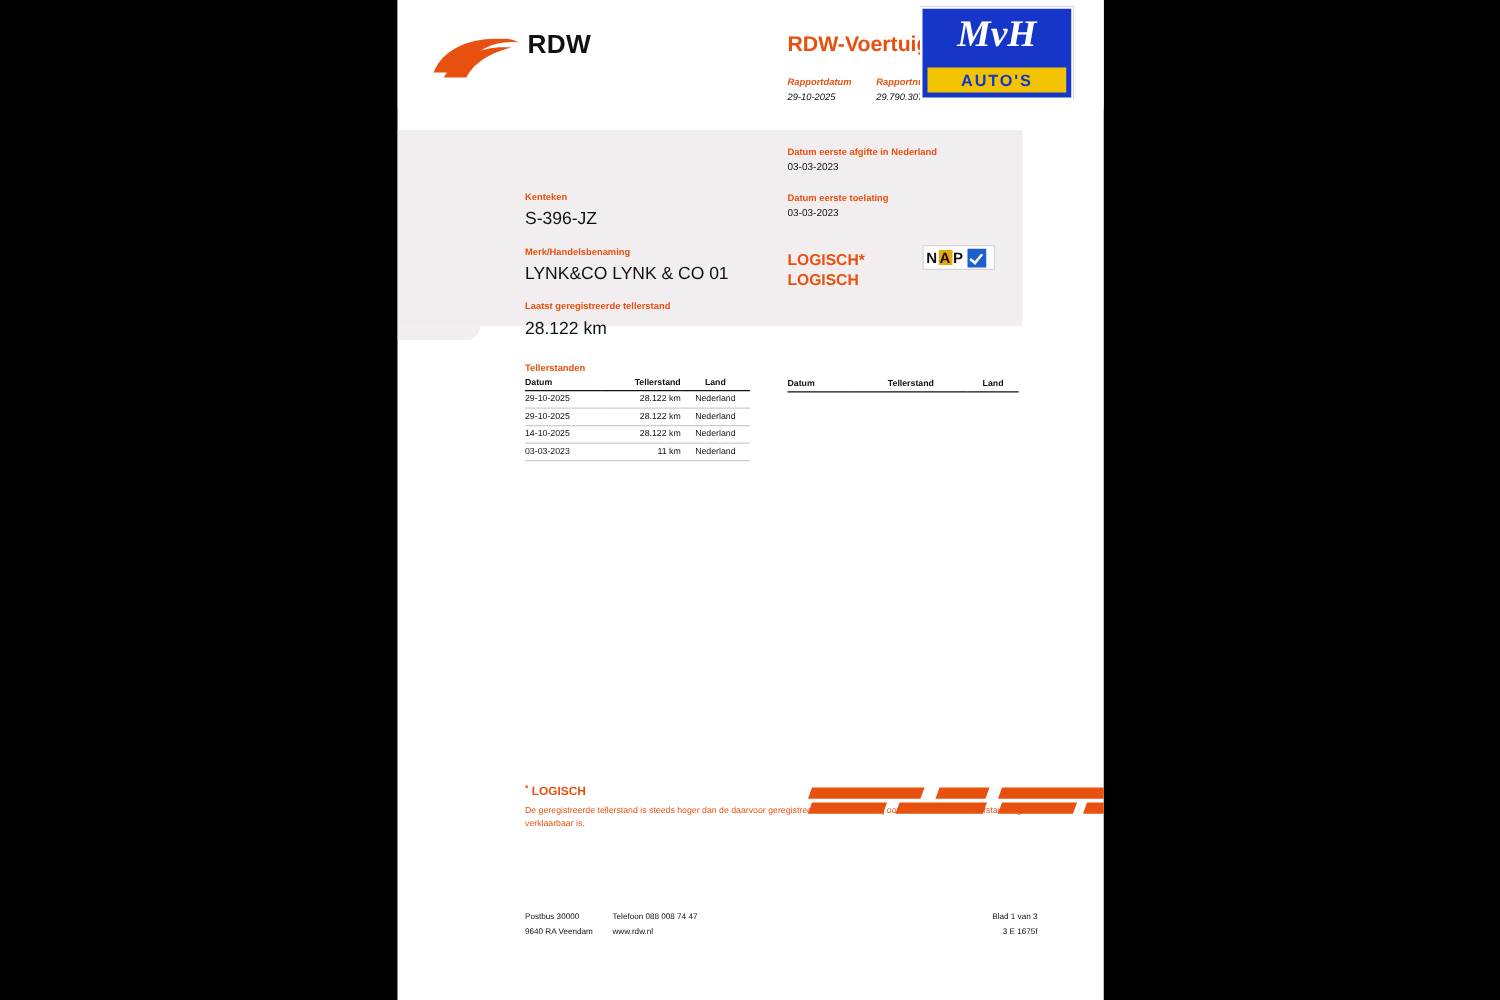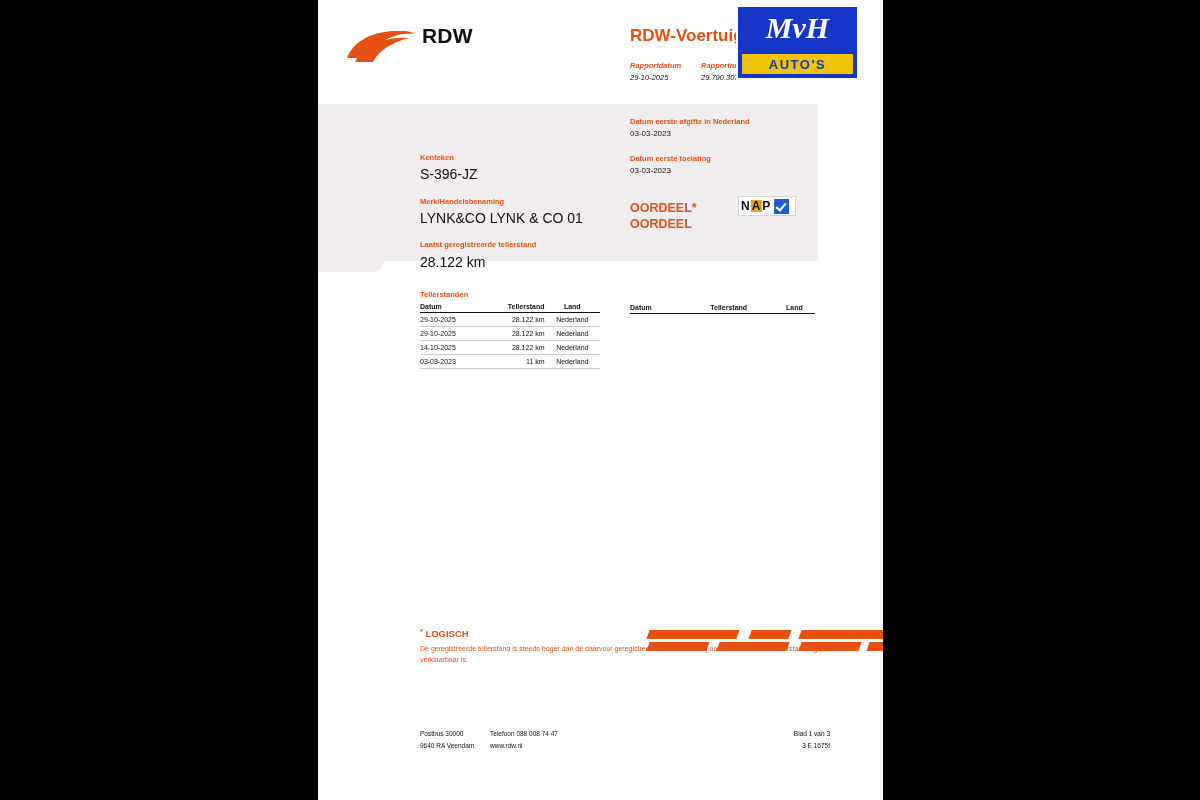--- a/index.html
+++ b/index.html
@@ -350,21 +350,21 @@
         <p class="field-value-lg">28.122 km</p>
       </div>
 
       <div class="hero-col-right">
         <p class="field-label">Datum eerste afgifte in Nederland</p>
         <p class="field-value-sm">03-03-2023</p>
         <p class="field-label">Datum eerste toelating</p>
         <p class="field-value-sm">03-03-2023</p>
       </div>
 
-      <div class="verdict">OORDEEL* OORDEEL</div>
+      <div class="verdict">LOGISCH* LOGISCH</div>
 
       <div class="nap-badge">
         <span class="nap-letters">
           <span>N</span>
             <span class="mid">A</span>
             <span>P</span>
         </span>
         <span class="nap-check"></span>
       </div>
     </div>

